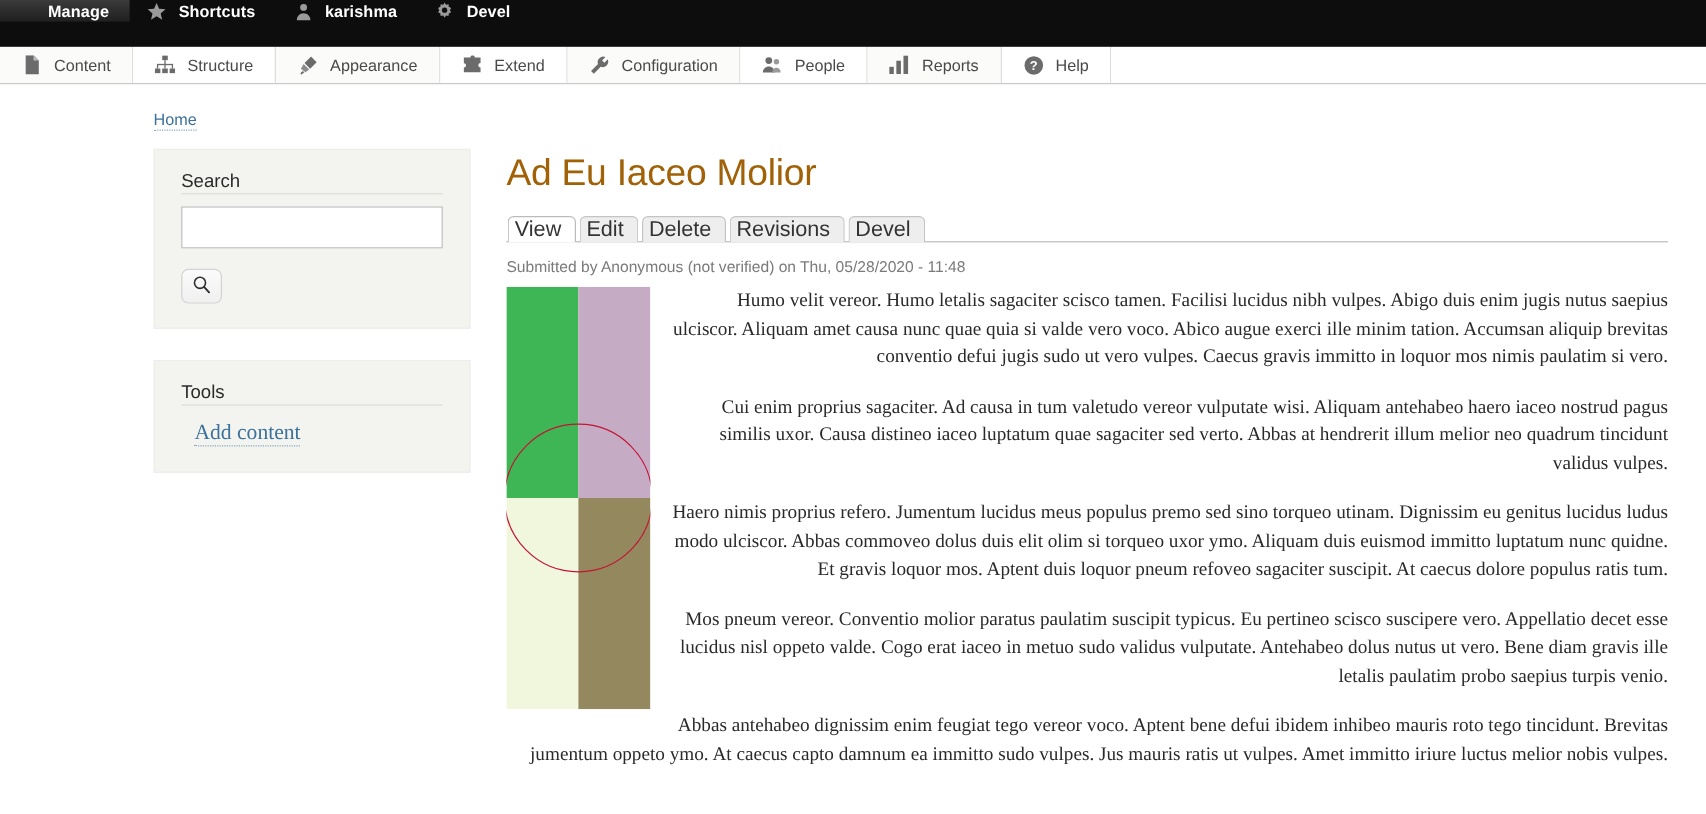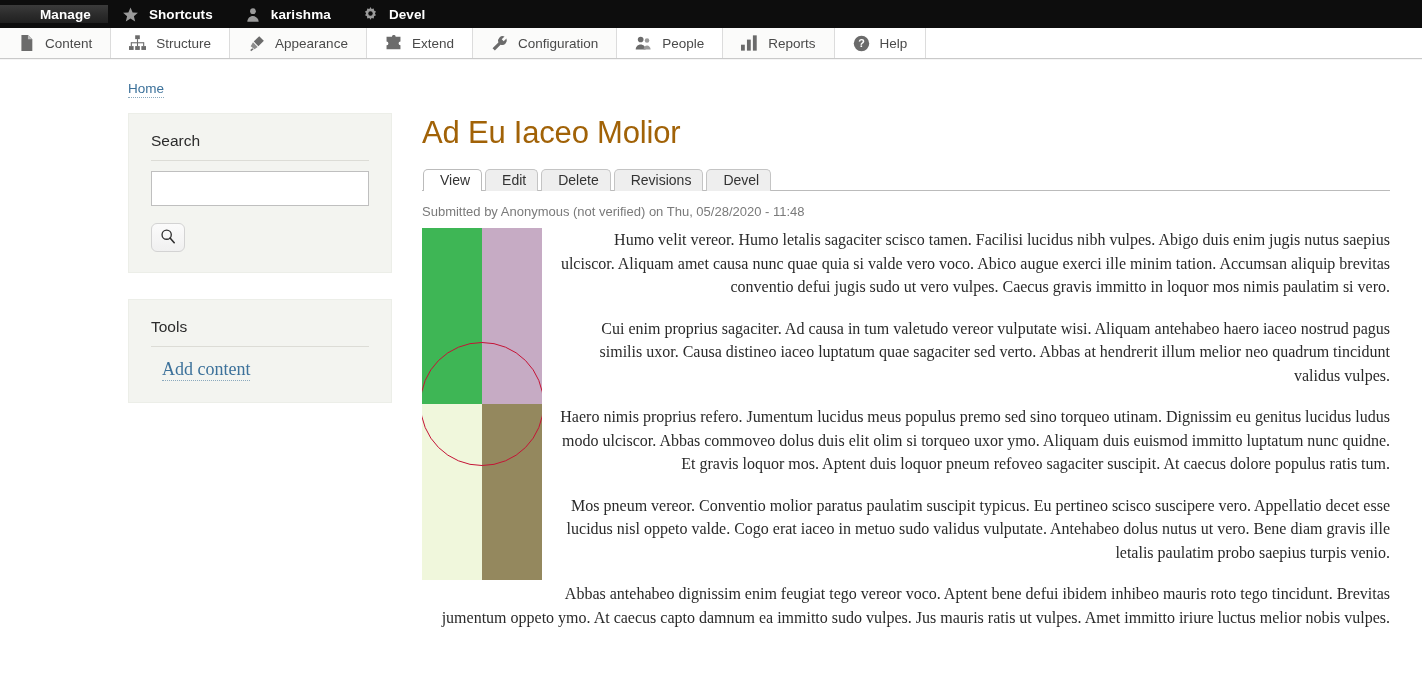--- a/index.html
+++ b/index.html
@@ -8,24 +8,24 @@
     padding: 0;
     width: 1422px;
     height: 678px;
     overflow: hidden;
     background: #ffffff;
     font-family: "Liberation Sans", sans-serif;
   }
 
   
   .admin-bar {
-    height: 28px;
+    height: 39px;
     background: #0d0d0d;
     display: flex;
-    align-items: center;
+    align-items: flex-start;
     position: relative;
     z-index: 20;
   }
   .admin-bar-item {
     display: flex;
     align-items: center;
     gap: 9px;
     padding: 0 17px 0 14px;
     color: #ffffff;
     font-size: 13.5px;
@@ -105,21 +105,20 @@
     background: #f3f4f0;
     border: 1px solid #eceee8;
     padding: 18px 22px 20px 22px;
     margin-bottom: 26px;
   }
   .block-title {
     font-size: 15.5px;
     font-weight: normal;
     color: #2b2b2b;
     margin: 0 0 10px 0;
-    padding-bottom: 10px;
     border-bottom: 1px solid #dcdcd6;
   }
   .search-input {
     width: 100%;
     height: 35px;
     border: 1px solid #bfbfbf;
     background: #ffffff;
     padding: 4px 8px;
     font-size: 13.5px;
     font-family: "Liberation Sans", sans-serif;
@@ -163,27 +162,27 @@
   .tabs {
     display: flex;
     align-items: flex-end;
     list-style: none;
     margin: 0 0 0 0;
     padding: 0 0 0 1px;
     border-bottom: 1px solid #bbbbbb;
     height: 23px;
   }
   .tab {
-    font-size: 14px;
+    font-size: 18px;
     color: #333333;
     background: #eeeeee;
     border: 1px solid #c4c4c4;
     border-bottom: none;
     border-radius: 5px 5px 0 0;
-    padding: 2px 11px 3px 16px;
+    padding: 2px 11px 3px 5px;
     margin-right: 3px;
     cursor: pointer;
     line-height: 16px;
     user-select: none;
     position: relative;
     top: 1px;
   }
   .tab.active {
     background: #ffffff;
     border-color: #bbbbbb;

